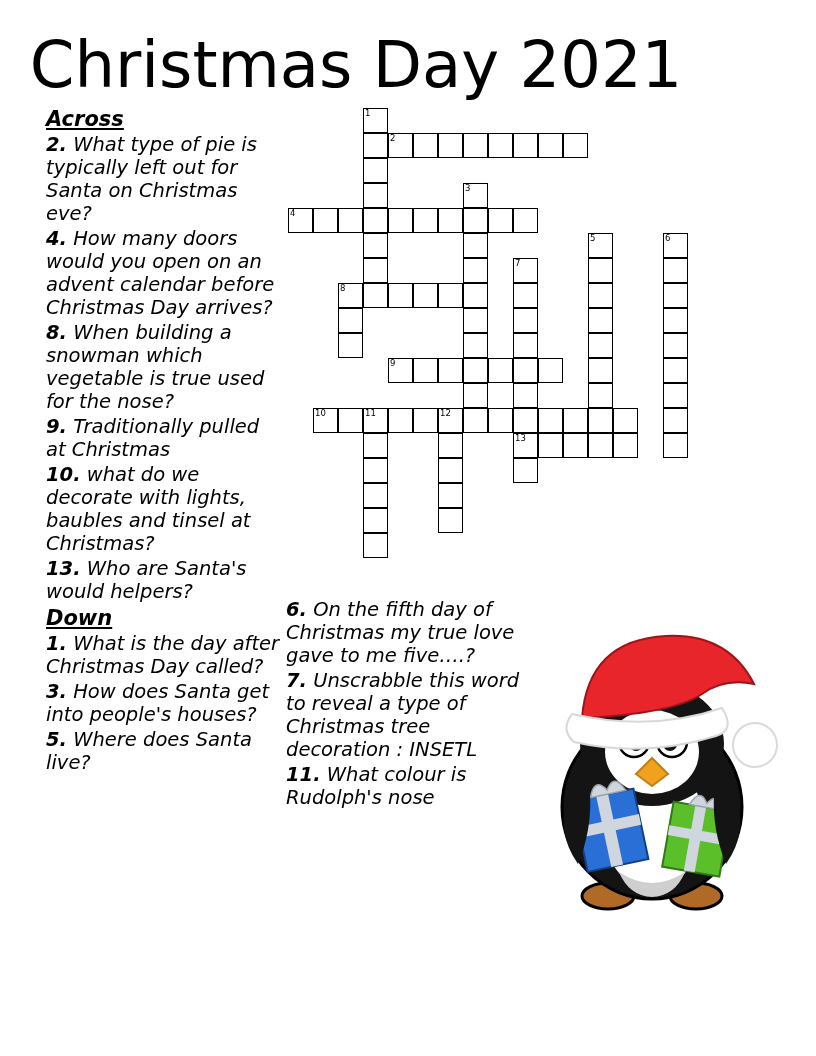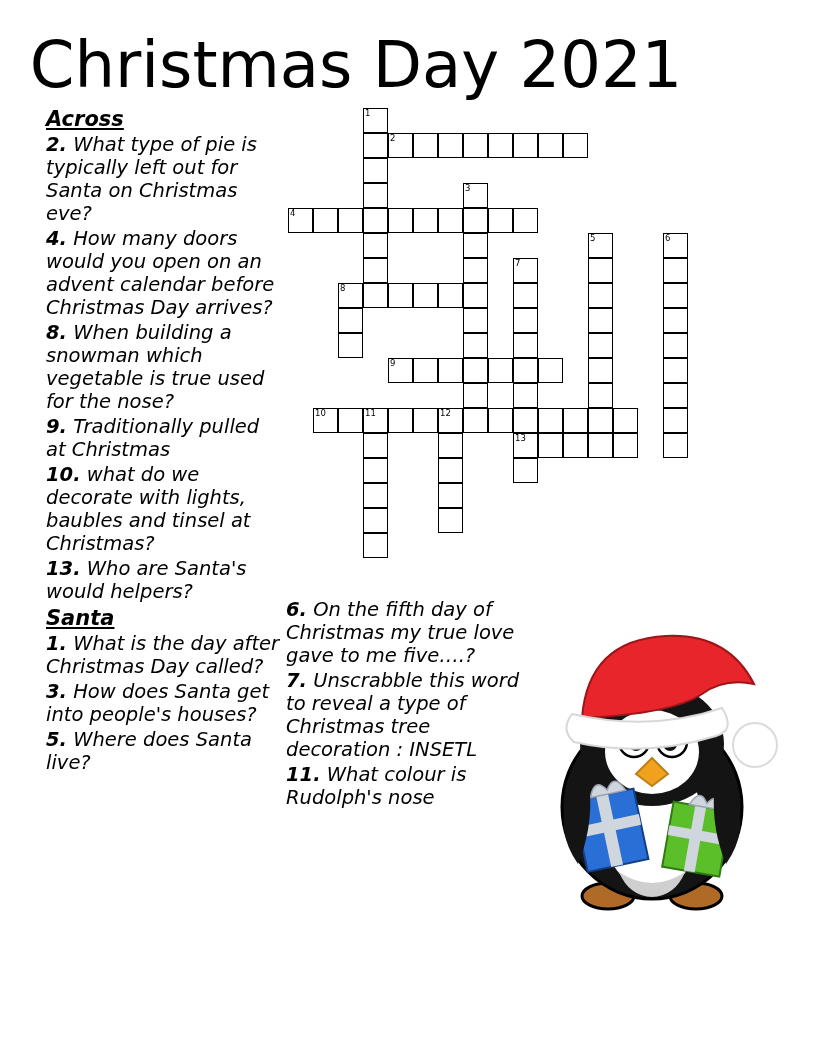--- a/index.html
+++ b/index.html
@@ -149,21 +149,21 @@
     </p>
     <p class="clue">
       <span class="num">10.</span>
       <span>what do we decorate with lights, baubles and tinsel at Christmas?</span>
     </p>
     <p class="clue">
       <span class="num">13.</span>
       <span>Who are Santa's would helpers?</span>
     </p>
 
-    <div class="sec-head">Santa</div>
+    <div class="sec-head">Down</div>
 
     <p class="clue">
       <span class="num">1.</span>
       <span>What is the day after Christmas Day called?</span>
     </p>
     <p class="clue">
       <span class="num">3.</span>
       <span>How does Santa get into people's houses?</span>
     </p>
     <p class="clue">

